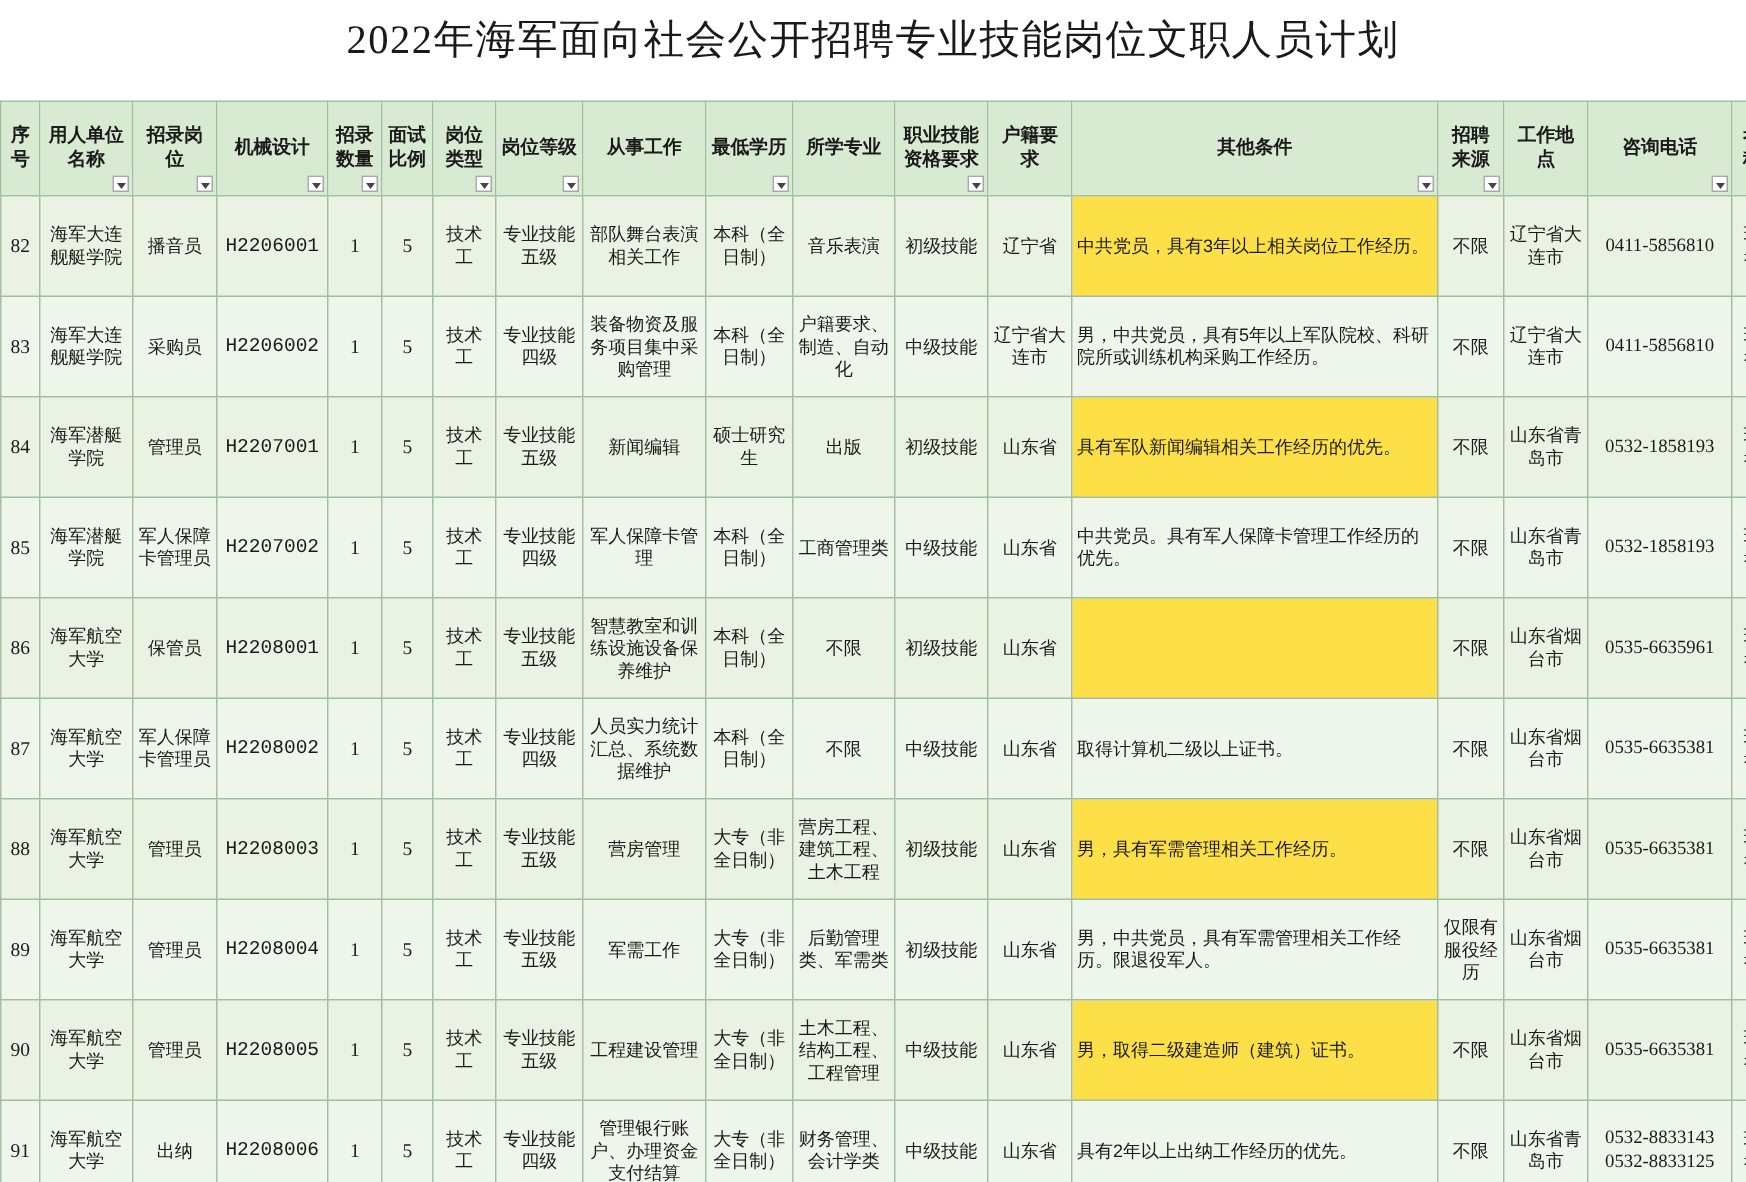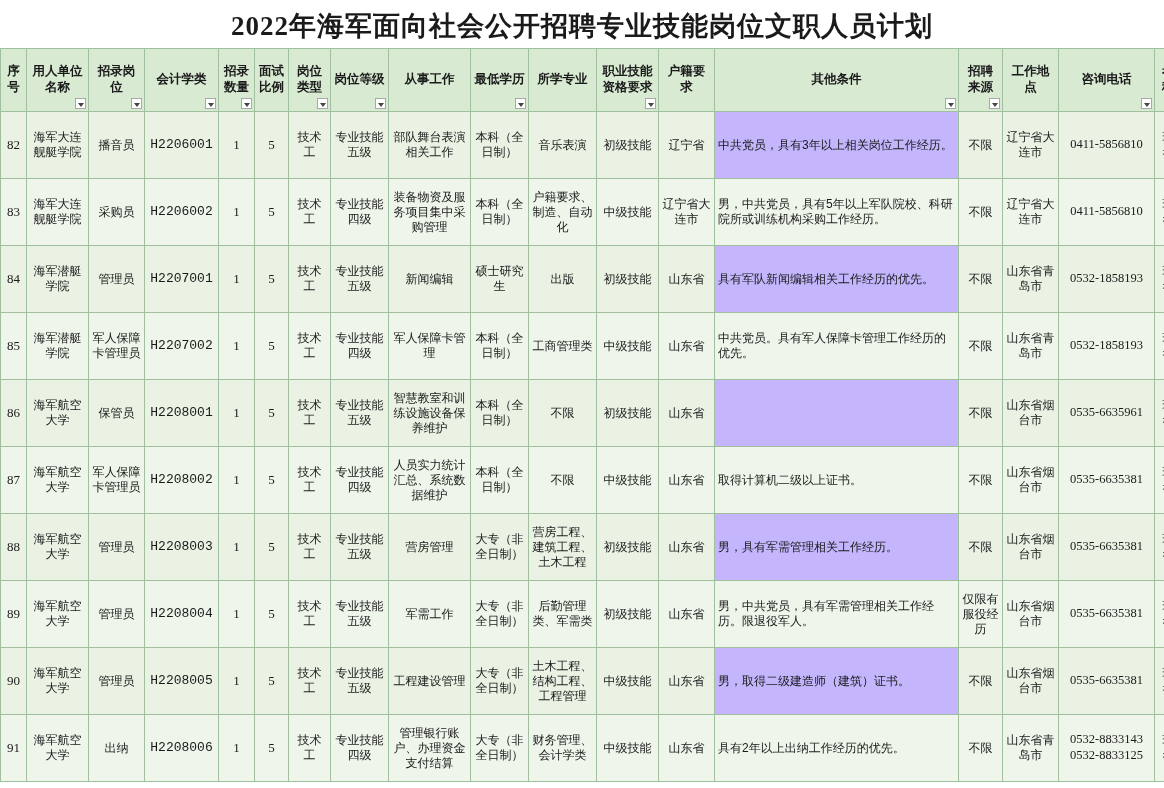--- a/index.html
+++ b/index.html
@@ -9,23 +9,23 @@
   }
   body {
     width: 1164px;
     height: 788px;
     font-family: "Liberation Sans", sans-serif;
     overflow: hidden;
   }
   .page-title {
     text-align: center;
     font-size: 27px;
-    font-weight: bold;
+    font-weight: normal;
     color: #1a1a1a;
-    padding: 8px 0 4px 0;
+    padding: 8px 0 23px 0;
     letter-spacing: 1px;
     font-family: "Liberation Serif", serif;
   }
   table.plan-table {
     border-collapse: collapse;
     table-layout: fixed;
     width: 1164px;
     font-size: 12px;
   }
   table.plan-table th, table.plan-table td {
@@ -71,21 +71,21 @@
   }
   tbody tr.alt td {
     background: #eef5ea;
   }
   td.left-align {
     text-align: left;
     padding-left: 5px;
     padding-right: 5px;
   }
   td.white-cell {
-    background: #c4b5fd;
+    background: #fde047;
   }
   td.num-cell {
     font-family: "Liberation Serif", serif;
     font-size: 13px;
     margin-top: 29px;
   }
   td.code-cell {
     font-family: Liberation Mono, monospace;
     font-size: 13px;
   }
@@ -137,21 +137,21 @@
       <col class="col-source">
       <col class="col-place">
     <col class="col-phone">
       <col class="col-exam">
   </colgroup>
   <thead>
     <tr>
       <th><span>序号</span></th>
       <th><span>用人单位名称</span><span class="filter-arrow"></span></th>
       <th><span>招录岗位</span><span class="filter-arrow"></span></th>
-      <th><span>会计学类</span><span class="filter-arrow"></span></th>
+      <th><span>机械设计</span><span class="filter-arrow"></span></th>
       <th><span>招录数量</span><span class="filter-arrow"></span></th>
       <th><span>面试比例</span></th>
       <th><span>岗位类型</span><span class="filter-arrow"></span></th>
       <th><span>岗位等级</span><span class="filter-arrow"></span></th>
       <th><span>从事工作</span></th>
       <th><span>最低学历</span><span class="filter-arrow"></span></th>
       <th><span>所学专业</span></th>
       <th><span>职业技能资格要求</span><span class="filter-arrow"></span></th>
       <th><span>户籍要求</span></th>
       <th><span>其他条件</span><span class="filter-arrow"></span></th>

